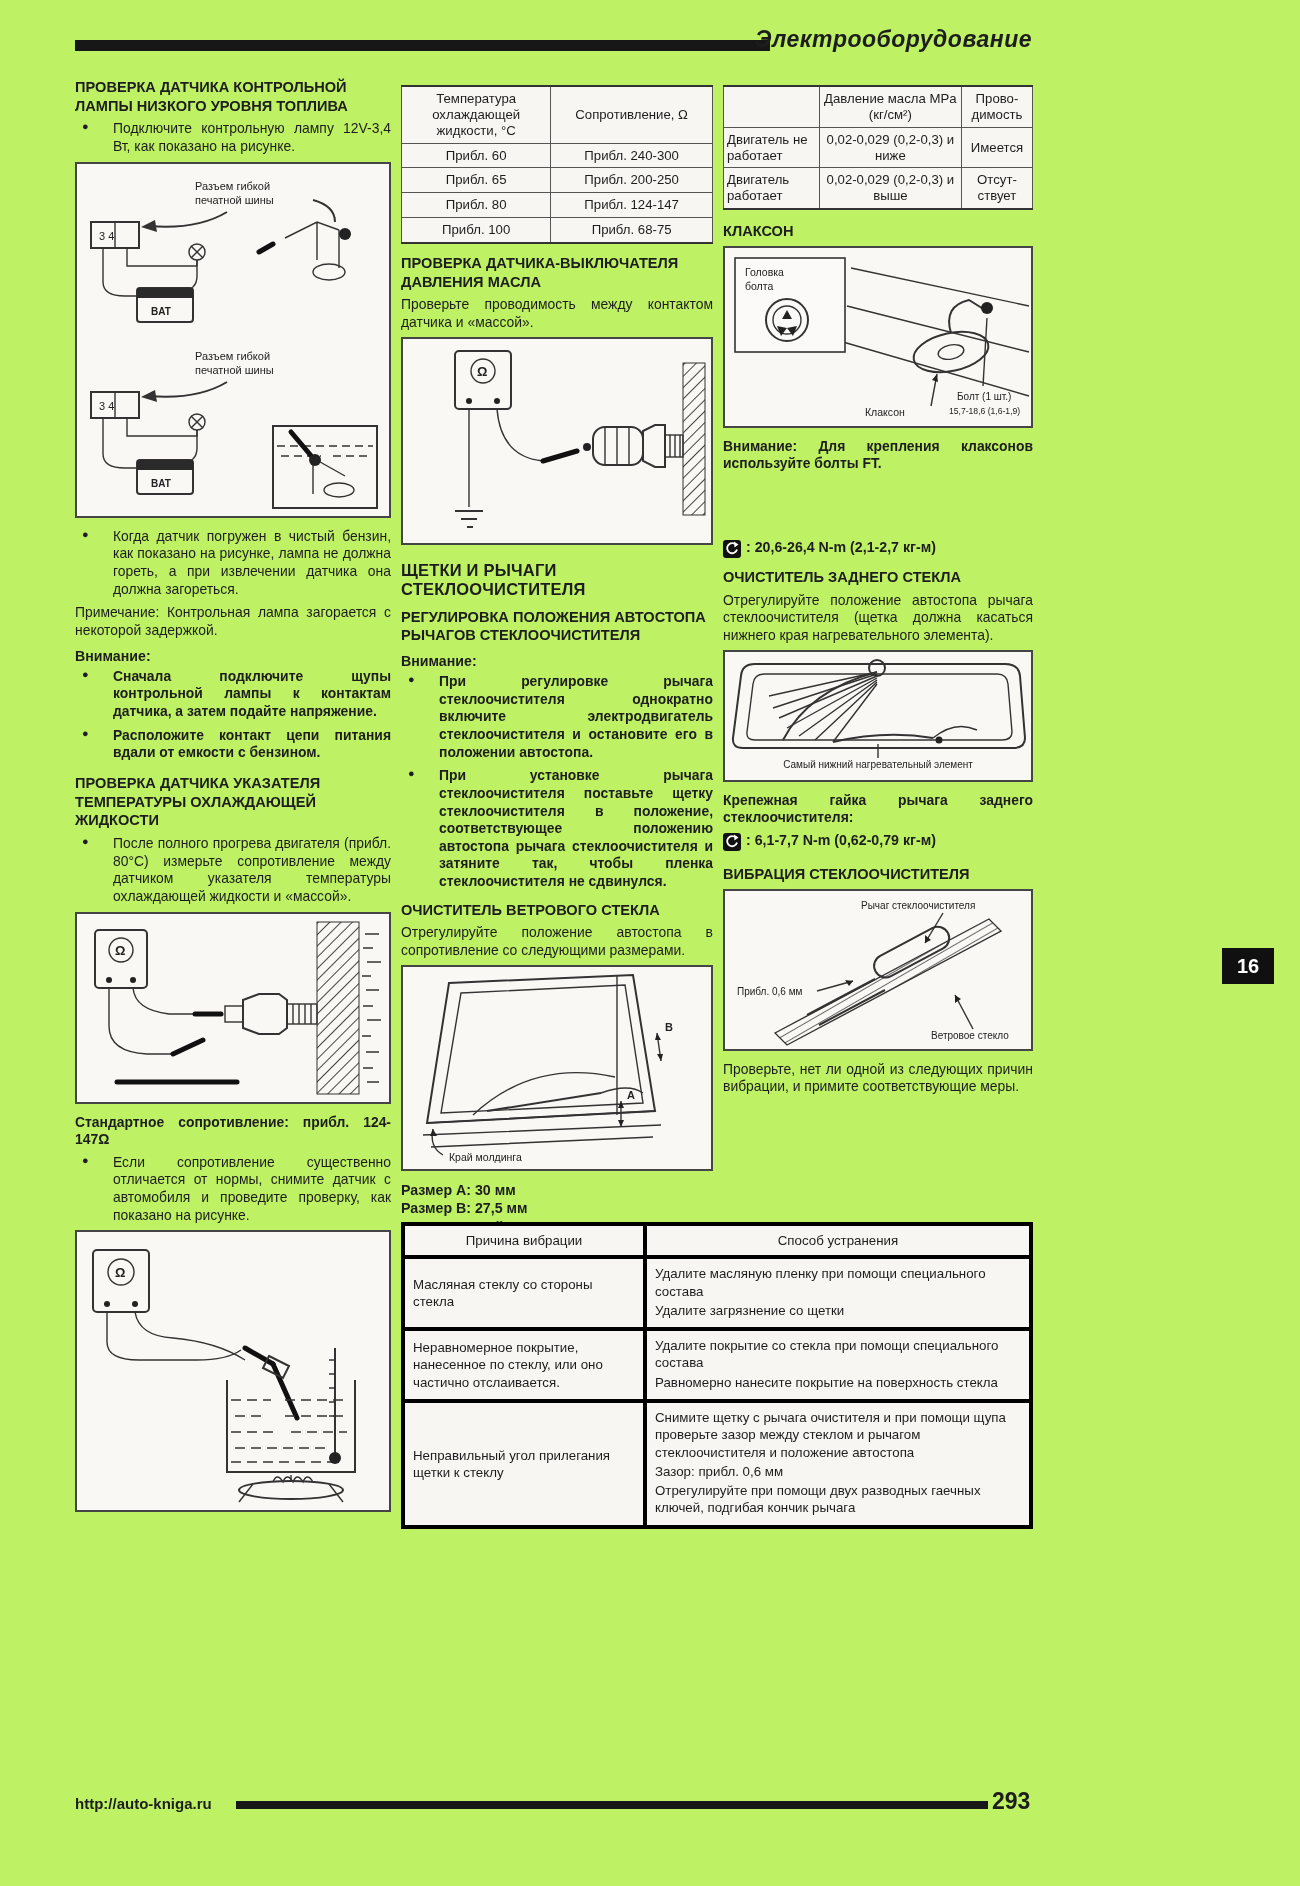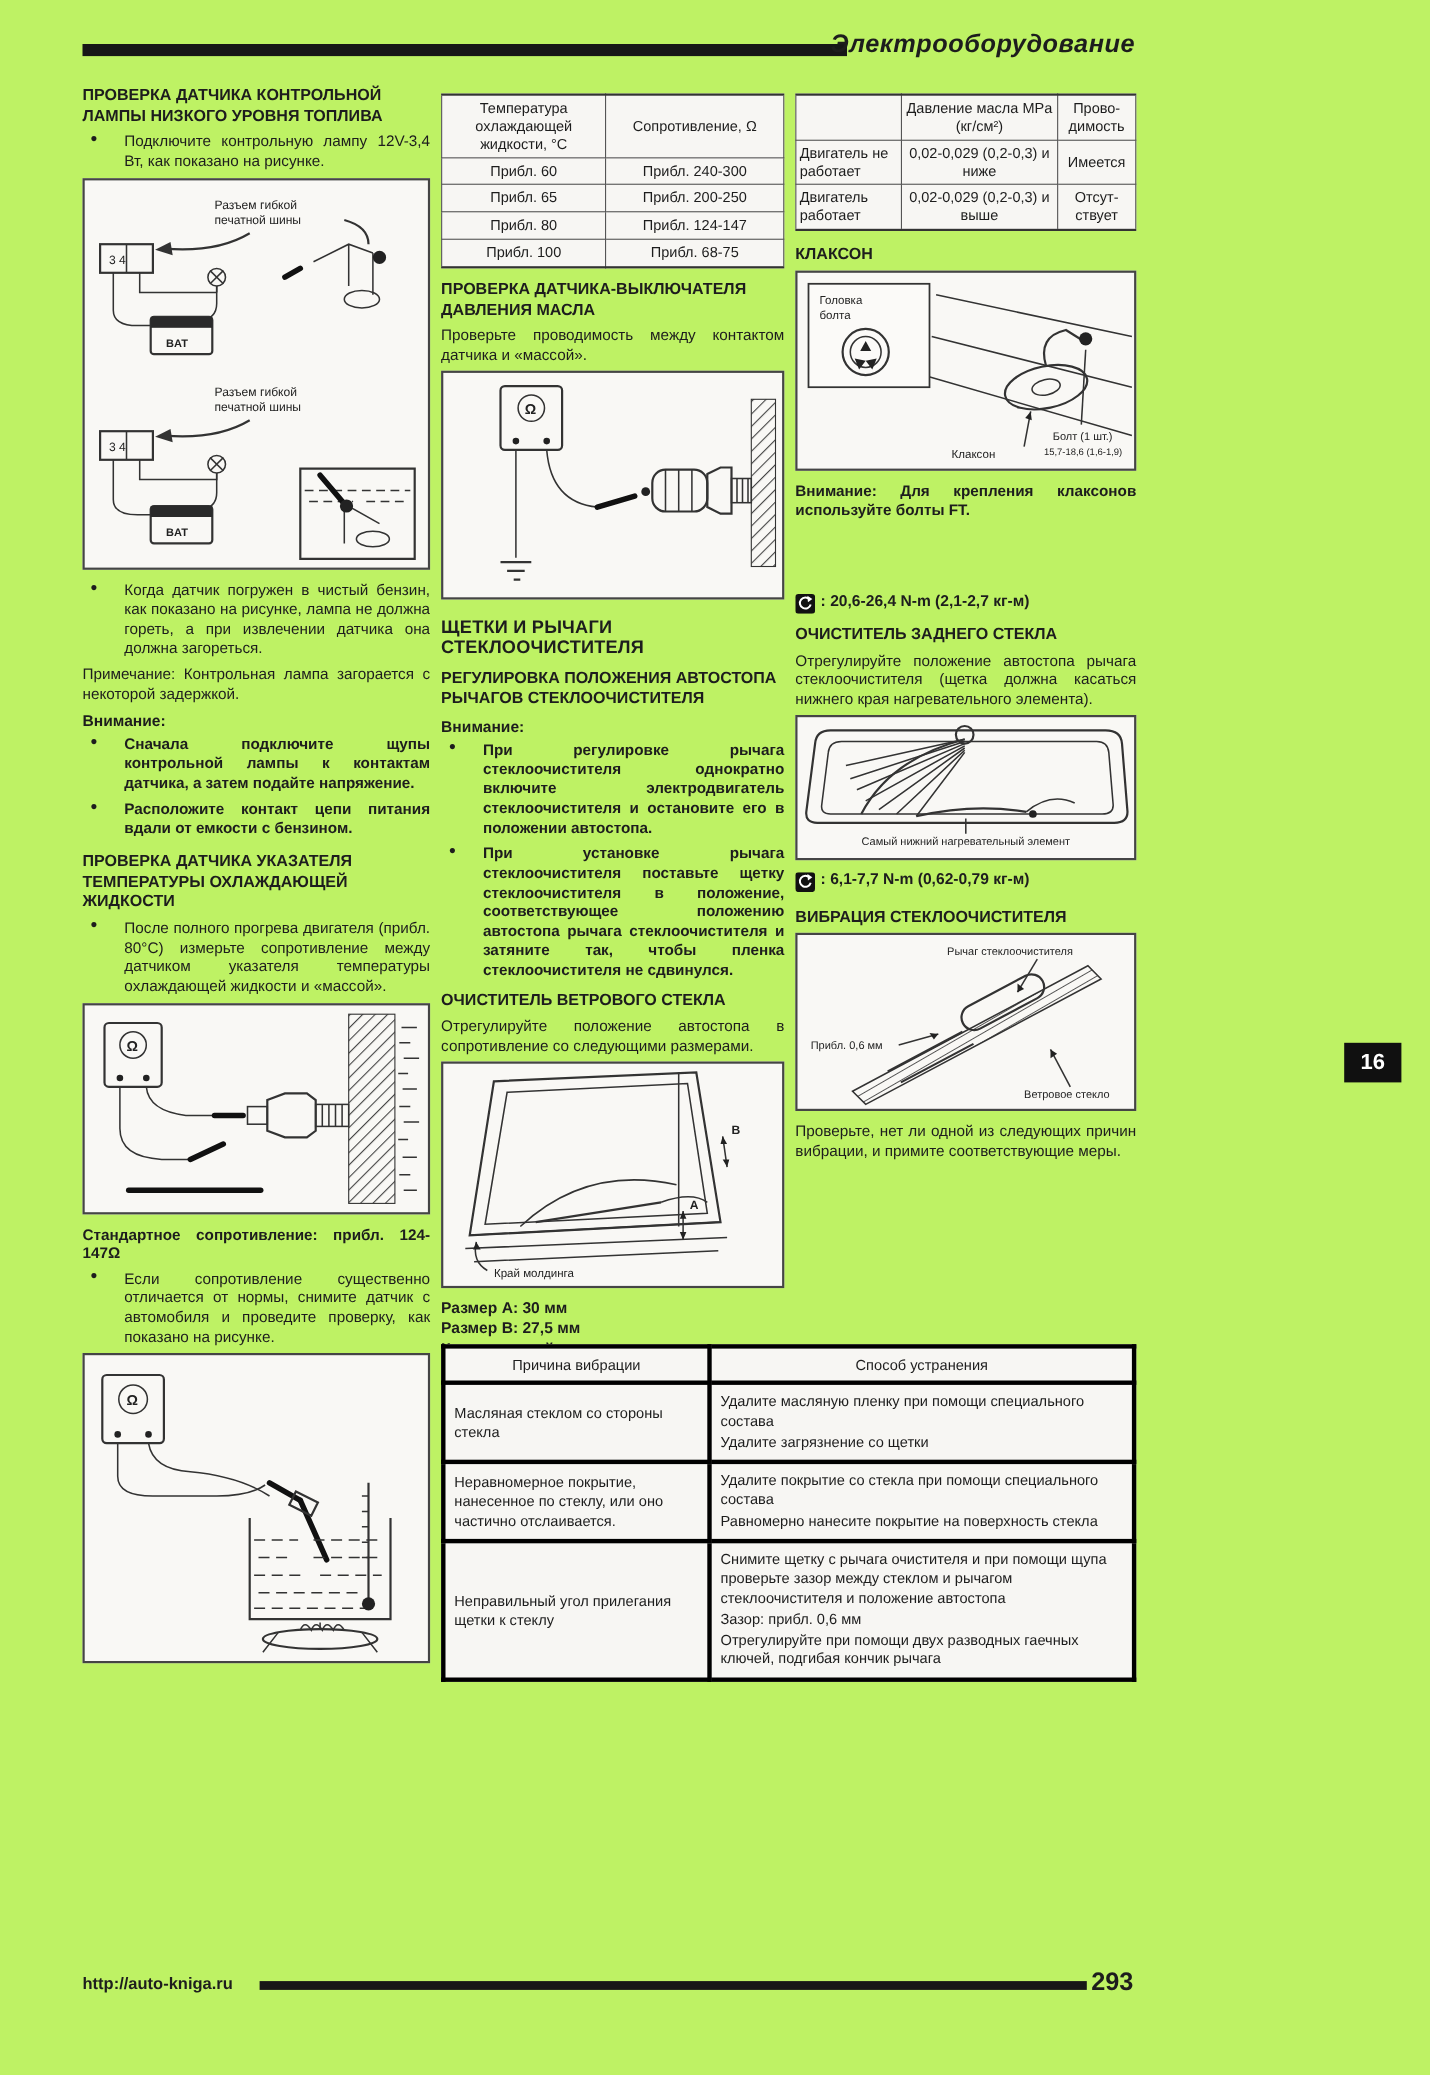--- a/index.html
+++ b/index.html
@@ -335,20 +335,21 @@
         <path class="ln" d="M152,20 L44,44 M152,22 L48,56 M152,24 L54,66 M152,26 L62,76 M152,28 L74,84 M152,30 L90,88 M152,32 L108,90"></path>
         <path class="ln2" d="M152,20 Q84,38 58,88"></path>
         <path class="ln2" d="M108,90 Q160,78 208,86"></path>
         <path class="ln" d="M208,86 q22,-18 44,-8"></path>
         <circle cx="214" cy="88" r="3.5" fill="#222"></circle>
         <text x="153" y="116" font-size="10" text-anchor="middle">Самый нижний нагревательный элемент</text>
         <line class="ln" x1="153" y1="106" x2="153" y2="92"></line>
       </svg>
     </div>
 
+    <div class="para b-para">Крепежная гайка рычага заднего стеклоочистителя:</div>
     <div class="torque-line">
       <svg class="torque-icon" width="18" height="18" viewBox="0 0 18 18">
         <rect width="18" height="18" rx="3" fill="#111"></rect>
         <path d="M13,5 A5,5 0 1 0 14,9.5" stroke="#fff" stroke-width="1.8" fill="none"></path>
         <polygon points="11,1.5 15.5,4.5 11.5,7.5" fill="#fff"></polygon>
       </svg>
       <span>: 6,1-7,7 N-m (0,62-0,79 кг-м)</span>
     </div>
 
     <div class="h-sec" style="margin-top:14px;">ВИБРАЦИЯ СТЕКЛООЧИСТИТЕЛЯ</div>
@@ -381,21 +382,21 @@
   </div>
 
   <div id="vib-table">
     <table>
       <tbody>
           <tr>
         <th class="cause">Причина вибрации</th>
         <th>Способ устранения</th>
       </tr>
       <tr>
-        <td class="cause">Масляная стеклом со стороны стекла</td>
+        <td class="cause">Масляная стеклу со стороны стекла</td>
         <td class="fix">
           <div>Удалите масляную пленку при помощи специального состава</div>
           <div>Удалите загрязнение со щетки</div>
         </td>
       </tr>
       <tr>
         <td class="cause">Неравномерное покрытие, нанесенное по стеклу, или оно частично отслаивается.</td>
         <td class="fix">
           <div>Удалите покрытие со стекла при помощи специального состава</div>
           <div>Равномерно нанесите покрытие на поверхность стекла</div>

